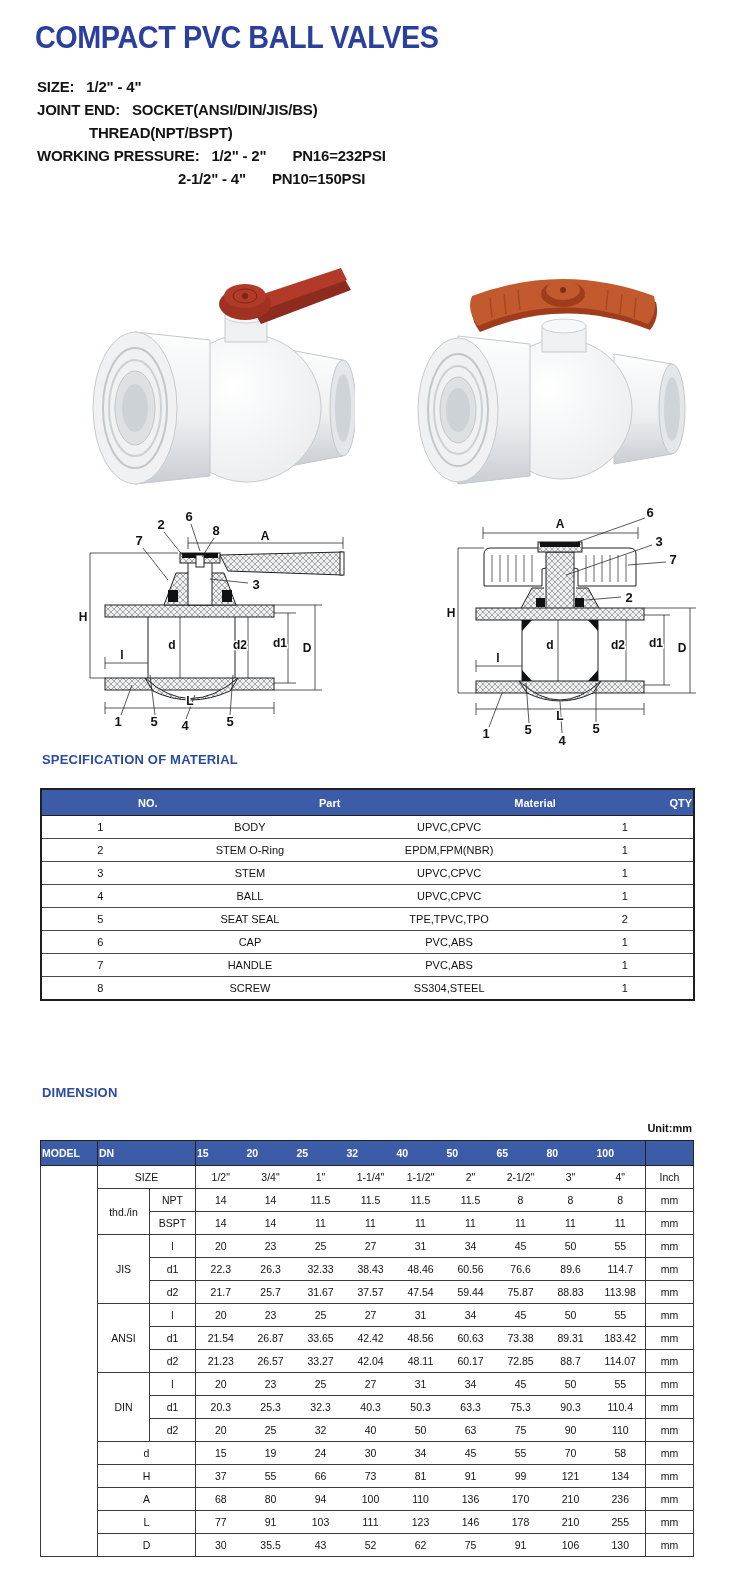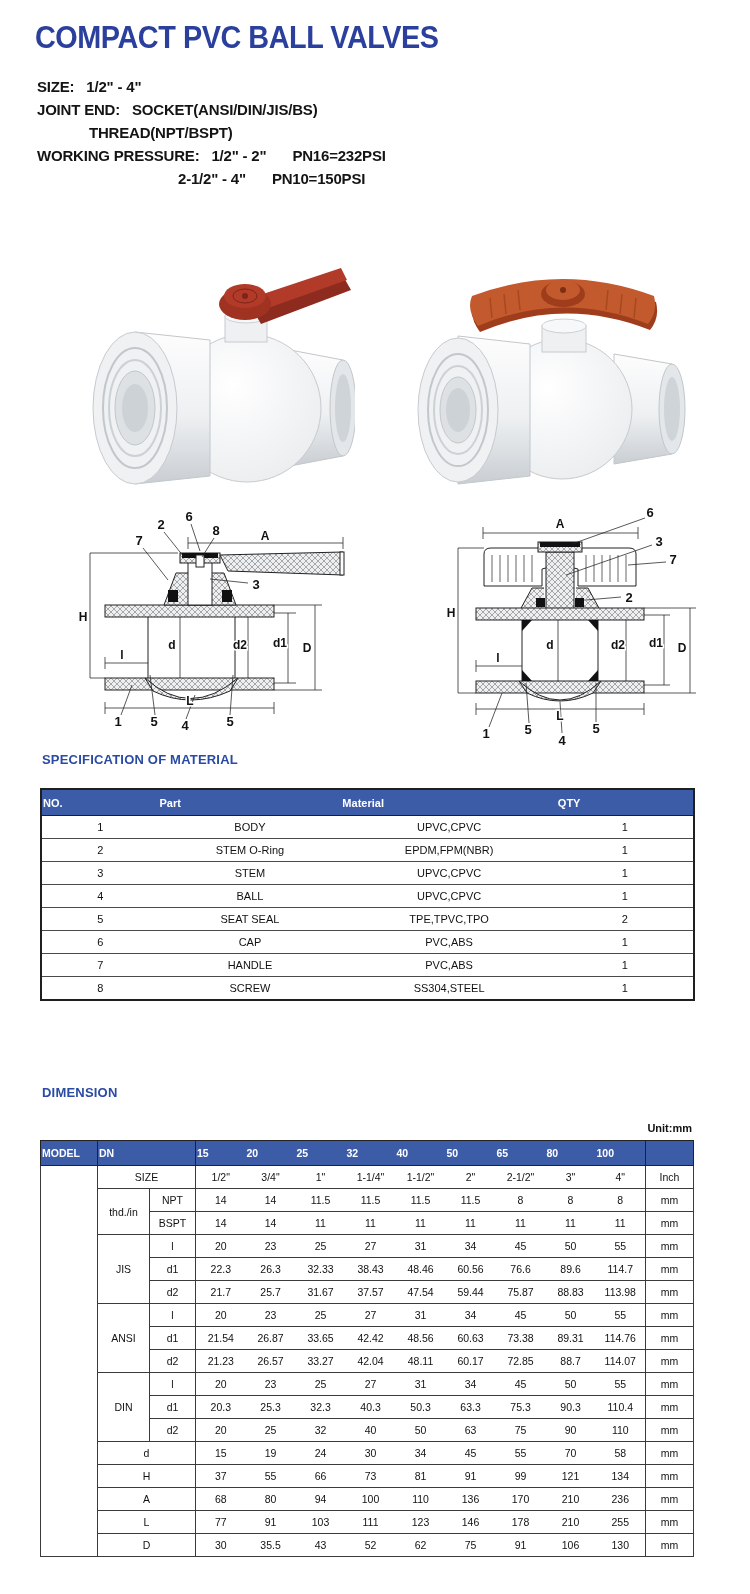--- a/index.html
+++ b/index.html
@@ -25,21 +25,21 @@
   .section-heading{position:absolute;left:42px;font-size:13px;font-weight:700;color:#2a4ba4;letter-spacing:0.2px;}
   .heading-material{top:752px;}
   .heading-dimension{top:1085px;}
   .unit-note{position:absolute;left:40px;top:1122px;width:652px;text-align:right;
              font-size:11px;font-weight:700;color:#111;}
 
   table{border-spacing:0;}
   .material-table{position:absolute;left:40px;top:788px;width:655px;border-collapse:collapse;
                   border:2px solid #1f1f1f;font-size:11px;}
   .material-table th{background:#3d5ca8;color:#fff;font-weight:700;height:23px;
-                     border-bottom:1.6px solid #1f1f1f;text-align:left;}
+                     border-bottom:1.6px solid #1f1f1f;text-align:right;}
   .material-table td{height:20px;text-align:center;border-top:1.2px solid #4a4a4a;color:#111;}
 
   .dimension-table{position:absolute;left:40px;top:1140px;width:653px;border-collapse:collapse;
                    border:1.8px solid #222;font-size:10.5px;table-layout:fixed;}
   .dimension-table th{background:#3d5ca8;color:#fff;font-weight:700;height:22px;
                       border:1px solid #222;text-align:left;}
   .dimension-table th.dn-val{border-left:none;border-right:none;}
   .dimension-table td{height:20px;text-align:center;border:1px solid #3a3a3a;color:#111;background:#fff;}
   .dimension-table td.val-cell{border-left:none;border-right:none;}
   .dimension-table td.group-cell,.dimension-table td.label-cell{font-weight:400;}
@@ -500,21 +500,21 @@
         <tr>
           <td class="label-cell">d1</td>
           <td class="val-cell">21.54</td>
           <td class="val-cell">26.87</td>
           <td class="val-cell">33.65</td>
           <td class="val-cell">42.42</td>
           <td class="val-cell">48.56</td>
           <td class="val-cell">60.63</td>
           <td class="val-cell">73.38</td>
           <td class="val-cell">89.31</td>
-          <td class="val-cell">114.76</td>
+          <td class="val-cell">183.42</td>
           <td class="unit-cell">mm</td>
         </tr>
         <tr>
           <td class="label-cell">d2</td>
           <td class="val-cell">21.23</td>
           <td class="val-cell">26.57</td>
           <td class="val-cell">33.27</td>
           <td class="val-cell">42.04</td>
           <td class="val-cell">48.11</td>
           <td class="val-cell">60.17</td>

